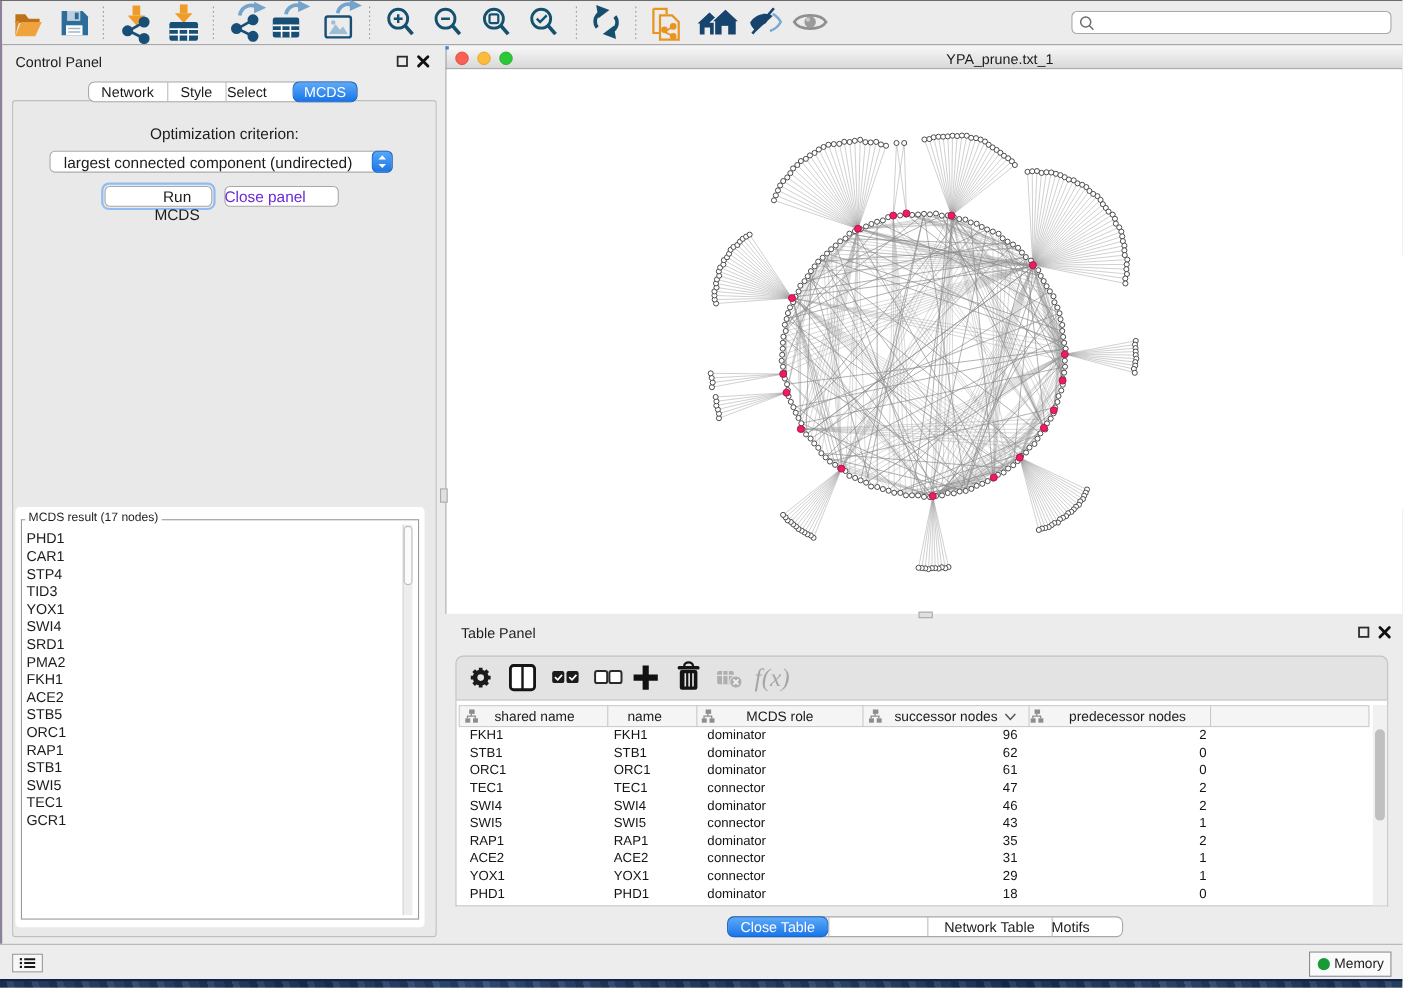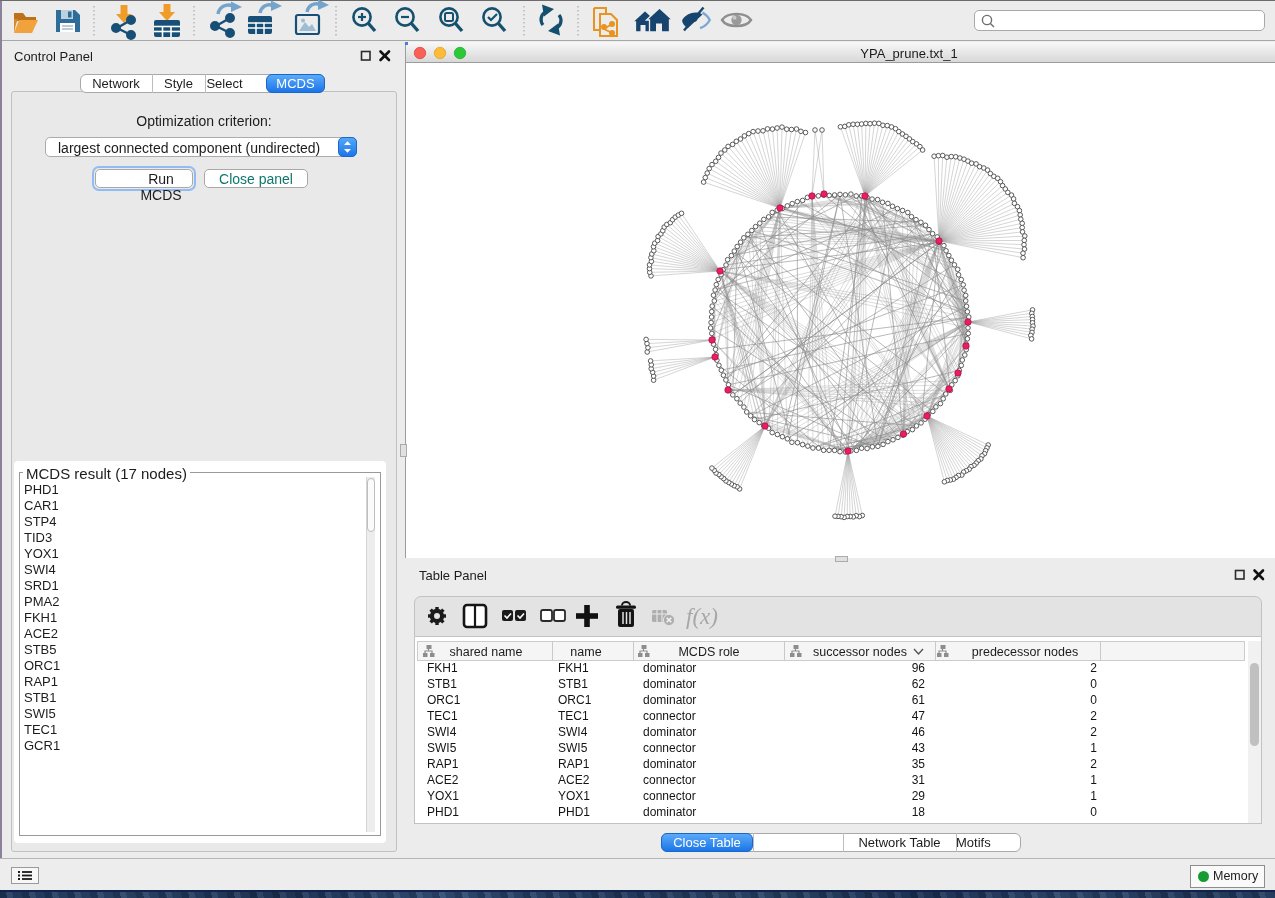--- a/index.html
+++ b/index.html
@@ -189,25 +189,25 @@
 <div class="abs" style="left:338px;top:137px;width:19px;height:20px;background:linear-gradient(#54a7f8,#1c76e9);border:1px solid #1a68ca;border-radius:5px;"></div>
 <svg class="abs" style="left:338px;top:137px;" width="19" height="20" viewBox="0 0 19 20">
   <path d="M6 8 L9.5 4.2 L13 8 z" fill="#ffffff"></path>
   <path d="M6 12 L9.5 15.8 L13 12 z" fill="#ffffff"></path>
 </svg>
 
 <div class="abs" style="left:92px;top:166px;width:104px;height:25px;border:2px solid #8fbcf2;border-radius:7px;"></div>
 <div class="abs" style="left:95px;top:169px;width:98px;height:19px;background:#ffffff;border:1px solid #a8a8a8;border-radius:5px;"></div>
 <div class="abs" style="left:95px;top:171px;width:98px;text-align:center;font-size:14px;color:#1c1c1c;padding-left:34px;">Run MCDS</div>
 <div class="abs" style="left:204px;top:169px;width:104px;height:19px;background:#ffffff;border:1px solid #a8a8a8;border-radius:5px;"></div>
-<div class="abs" style="left:204px;top:171px;width:104px;text-align:center;font-size:14px;color:#0f766e;">Close panel</div>
+<div class="abs" style="left:204px;top:171px;width:104px;font-size:14px;color:#6d28d9;">Close panel</div>
 
 <div class="abs" style="left:14px;top:461px;width:372px;height:382px;background:#ffffff;border-radius:4px;"></div>
 <div class="abs" style="left:19px;top:472px;width:362px;height:364px;border:1px solid #9a9a9a;"></div>
-<div class="abs" style="left:23px;top:465px;background:#ffffff;padding:0 3px;font-size:15px;color:#1c1c1c;">MCDS result (17 nodes)</div>
+<div class="abs" style="left:23px;top:465px;background:#ffffff;padding:0 3px;font-size:11px;color:#1c1c1c;">MCDS result (17 nodes)</div>
 
 <div class="abs" style="left:366px;top:477px;width:9px;height:355px;background:#ededed;border-left:1px solid #d5d5d5;"></div>
 <div class="abs" style="left:366.5px;top:478px;width:8px;height:54px;background:#fbfbfb;border:1px solid #bdbdbd;border-radius:4px;"></div>
 <div class="txt abs" style="left:24px;top:482px;line-height:16px;">PHD1<br>CAR1<br>STP4<br>TID3<br>YOX1<br>SWI4<br>SRD1<br>PMA2<br>FKH1<br>ACE2<br>STB5<br>ORC1<br>RAP1<br>STB1<br>SWI5<br>TEC1<br>GCR1</div>
 
 <div class="abs" style="left:405px;top:42px;width:870px;height:21px;background:linear-gradient(#f8f8f8,#d8d8d8);border-left:1px solid #9c9c9c;border-bottom:1px solid #9c9c9c;"></div>
 <div class="abs" style="left:405px;top:42px;width:3px;height:3px;background:#4a7ede;"></div>
 <svg class="abs" style="left:412px;top:46px;" width="60" height="14" viewBox="0 0 60 14">
   <circle cx="8" cy="7" r="5.7" fill="#f96157" stroke="#e0443c" stroke-width="0.8"></circle>
   <circle cx="28" cy="7" r="5.7" fill="#fcbb38" stroke="#e0a32a" stroke-width="0.8"></circle>

